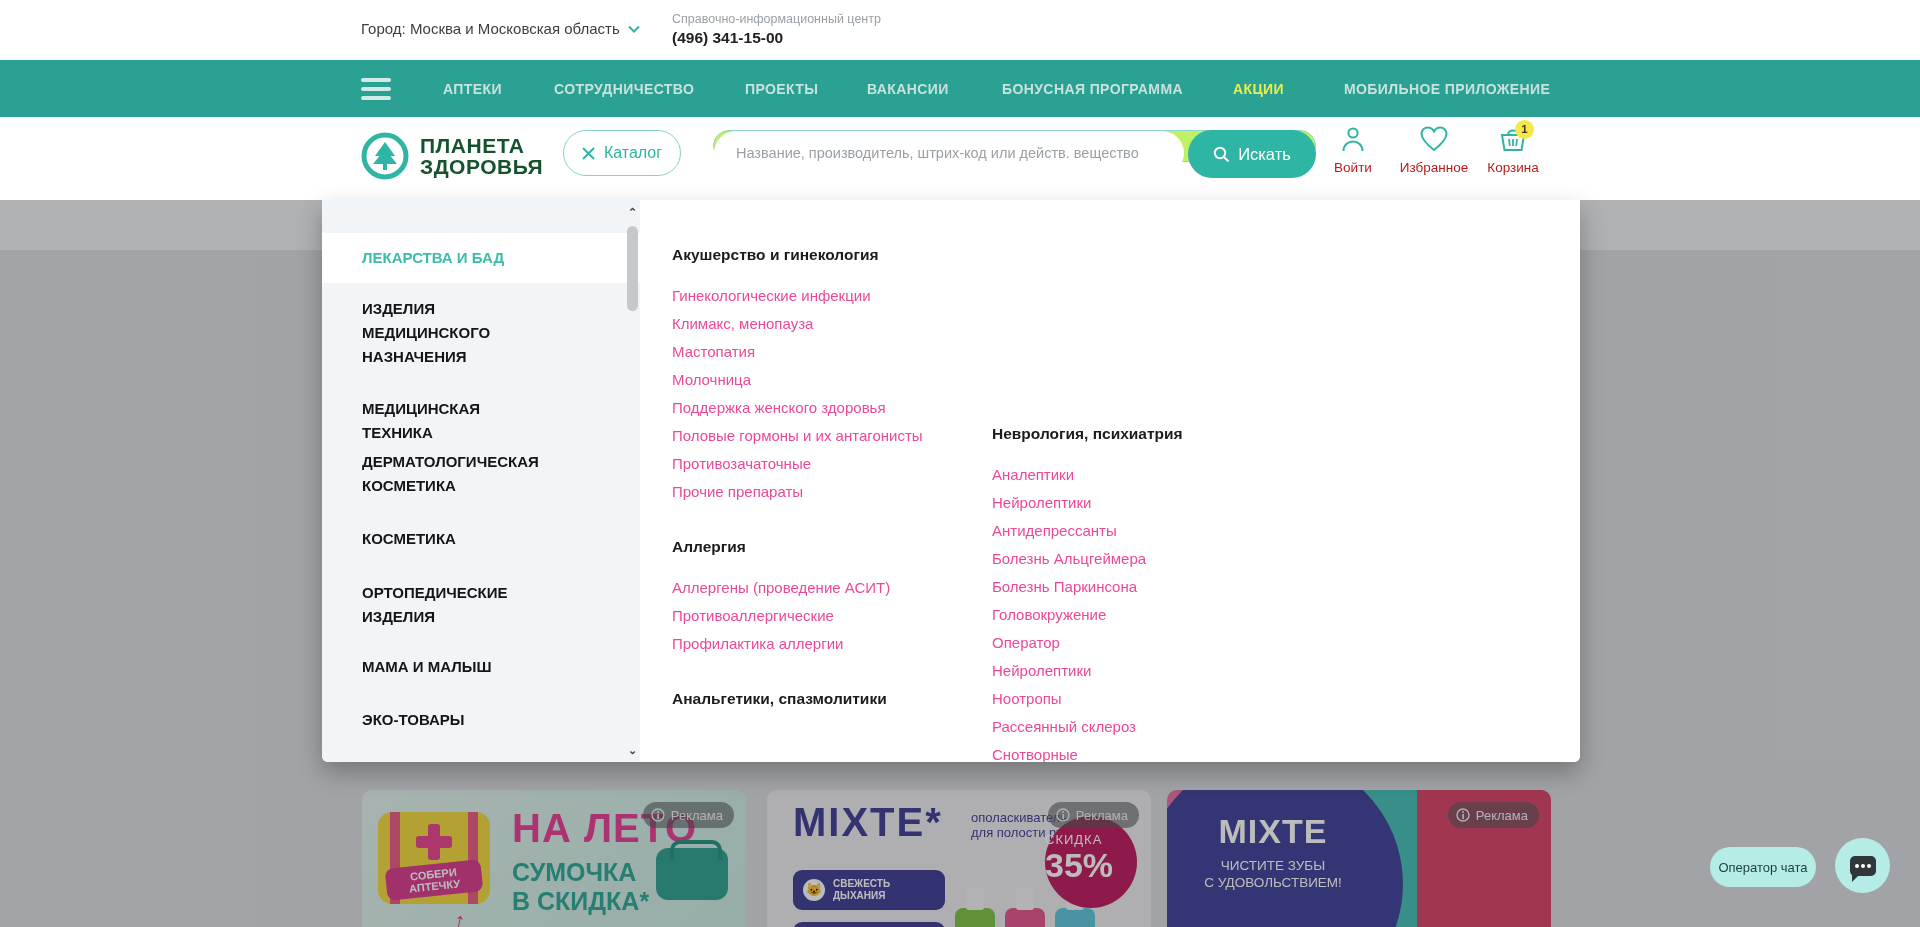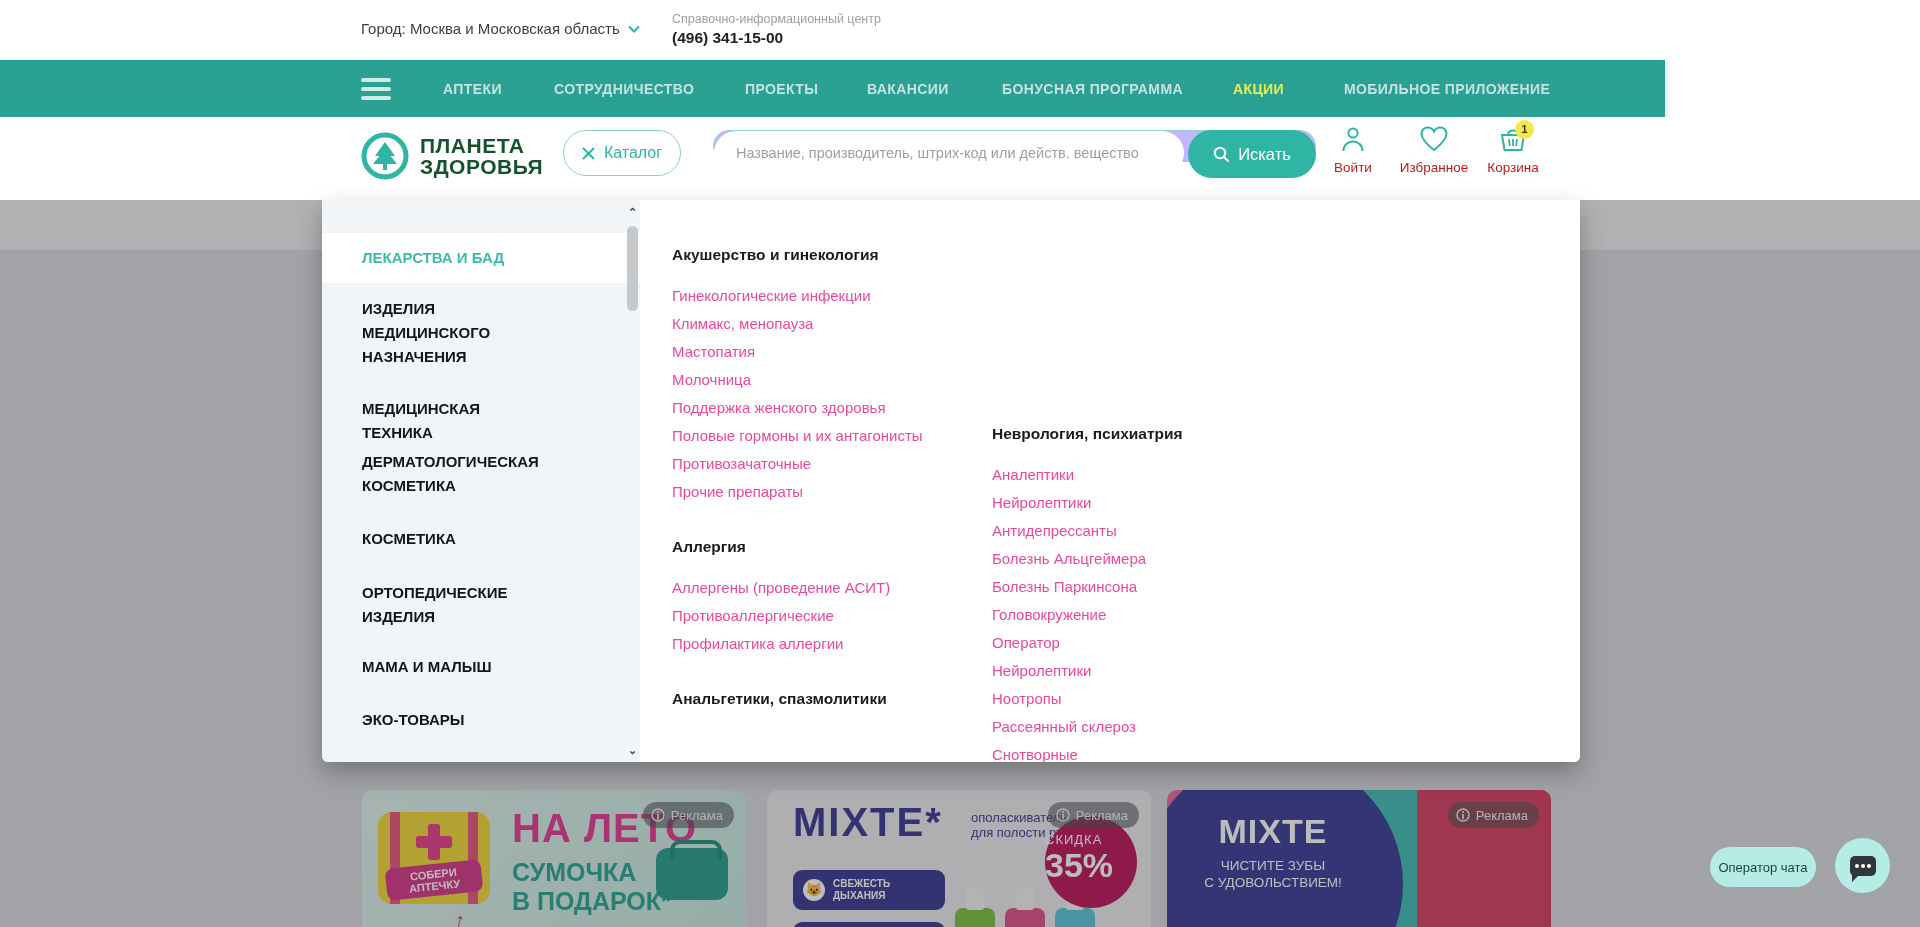--- a/index.html
+++ b/index.html
@@ -13,34 +13,34 @@
   .bg-band2 { position:absolute; left:0; top:250px; width:1920px; height:677px; background:#dadcdf; z-index:1; }
   .overlay  { position:absolute; left:0; top:200px; width:1920px; height:727px; background:rgba(32,33,36,0.30); z-index:5; }
 
   
   .topbar { position:absolute; left:0; top:0; width:1920px; height:60px; background:#fff; z-index:8; }
   .city { position:absolute; left:361px; top:20px; font-size:15px; color:#3c4043; display:flex; align-items:center; gap:8px; cursor:pointer; }
   .info-label { position:absolute; left:672px; top:12px; font-size:12.5px; color:#9aa0a5; }
   .phone { position:absolute; left:672px; top:29px; font-size:15.5px; font-weight:bold; color:#202124; }
 
   
-  .nav { position:absolute; left:0; top:60px; width:1665px; height:57px; background:#2aa193; box-shadow:0 2px 5px rgba(0,0,0,0.18); z-index:8; }
+  .nav { position:absolute; left:0; top:60px; width:1920px; height:57px; background:#2aa193; box-shadow:0 2px 5px rgba(0,0,0,0.18); z-index:8; }
   .burger { position:absolute; left:361px; top:18px; width:30px; height:22px; display:flex; flex-direction:column; justify-content:space-between; cursor:pointer; }
   .burger span { display:block; height:4px; border-radius:2px; background:#d2ebe6; }
   .nav-item { position:absolute; top:21px; font-size:14px; font-weight:bold; letter-spacing:.4px; color:#c8e2dd; cursor:pointer; white-space:nowrap; }
   .nav-item.active { color:#e9ed4f; }
   .n0{left:443px;} .n1{left:554px;} .n2{left:745px;} .n3{left:867px;} .n4{left:1002px;} .n5{left:1233px;} .n6{left:1344px;}
 
   
   .header { position:absolute; left:0; top:117px; width:1920px; height:83px; background:#fff; z-index:8; }
   .logo { position:absolute; left:360px; top:14px; display:flex; align-items:center; gap:10px; cursor:pointer; }
   .logo-text { font-size:21px; line-height:21px; font-weight:bold; color:#14532d; letter-spacing:.5px; }
   .catalog-btn { position:absolute; left:563px; top:13px; width:118px; height:46px; border:1px solid #86d2c8; border-radius:25px;
     background:#fff; color:#2eb5a3; font-size:16px; display:flex; align-items:center; justify-content:center; gap:9px; cursor:pointer; }
-  .search-wrap { position:absolute; left:713px; top:13px; width:603px; height:32px; border:1px solid #8ed4ca; border-radius:25px; background:#c4b5fd; }
+  .search-wrap { position:absolute; left:713px; top:13px; width:603px; height:32px; border:1px solid #8ed4ca; border-radius:25px; background:#bef264; }
   .search-wrap input { position:absolute; left:0; top:0; width:470px; height:44px; border:none; outline:none; border-radius:25px;
     padding:0 0 0 22px; font-size:14.5px; color:#333; font-family:"Liberation Sans",sans-serif; }
   .search-wrap input::placeholder { color:#9aa0a5; }
   .search-btn { position:absolute; right:-1px; top:-1px; width:128px; height:48px; background:#2eb5a3; border:none; border-radius:25px;
     color:#fff; font-size:16.5px; display:flex; align-items:center; justify-content:center; gap:8px; cursor:pointer; font-family:"Liberation Sans",sans-serif; }
   .h-action { position:absolute; top:8px; width:70px; text-align:center; cursor:pointer; }
   .h-action .lbl { display:block; margin-top:3px; font-size:13.5px; color:#b91c1c; }
   .a-login{left:1318px;} .a-fav{left:1399px;} .a-cart{left:1478px;}
   .cart-badge { position:absolute; top:-5px; right:14px; width:19px; height:19px; border-radius:50%; background:#f6e84a;
     color:#3c3c14; font-size:11.5px; font-weight:bold; line-height:19px; text-align:center; }
@@ -146,21 +146,21 @@
       <span>Реклама</span>
     </div>
     <div class="kit">
       <div class="kit-cross"></div>
       <div class="kit-ribbon">СОБЕРИ АПТЕЧКУ</div>
     </div>
     <div class="bn1-arrow">↑</div>
     <div class="bn1-title">НА ЛЕТО</div>
     <div class="bn1-sub">
       <div>СУМОЧКА</div>
-      <div>В ПОДАРОК*</div>
+      <div>В СКИДКА*</div>
     </div>
     <div class="bn1-bag"></div>
 
   </div>
 
   <div class="banner bn2">
     <div class="ad-badge">
       <svg width="14" height="14" viewBox="0 0 14 14">
           <circle cx="7" cy="7" r="6" fill="none" stroke="#efefef" stroke-width="1.4"></circle>
           <rect x="6.3" y="6" width="1.6" height="5" fill="#efefef"></rect>

